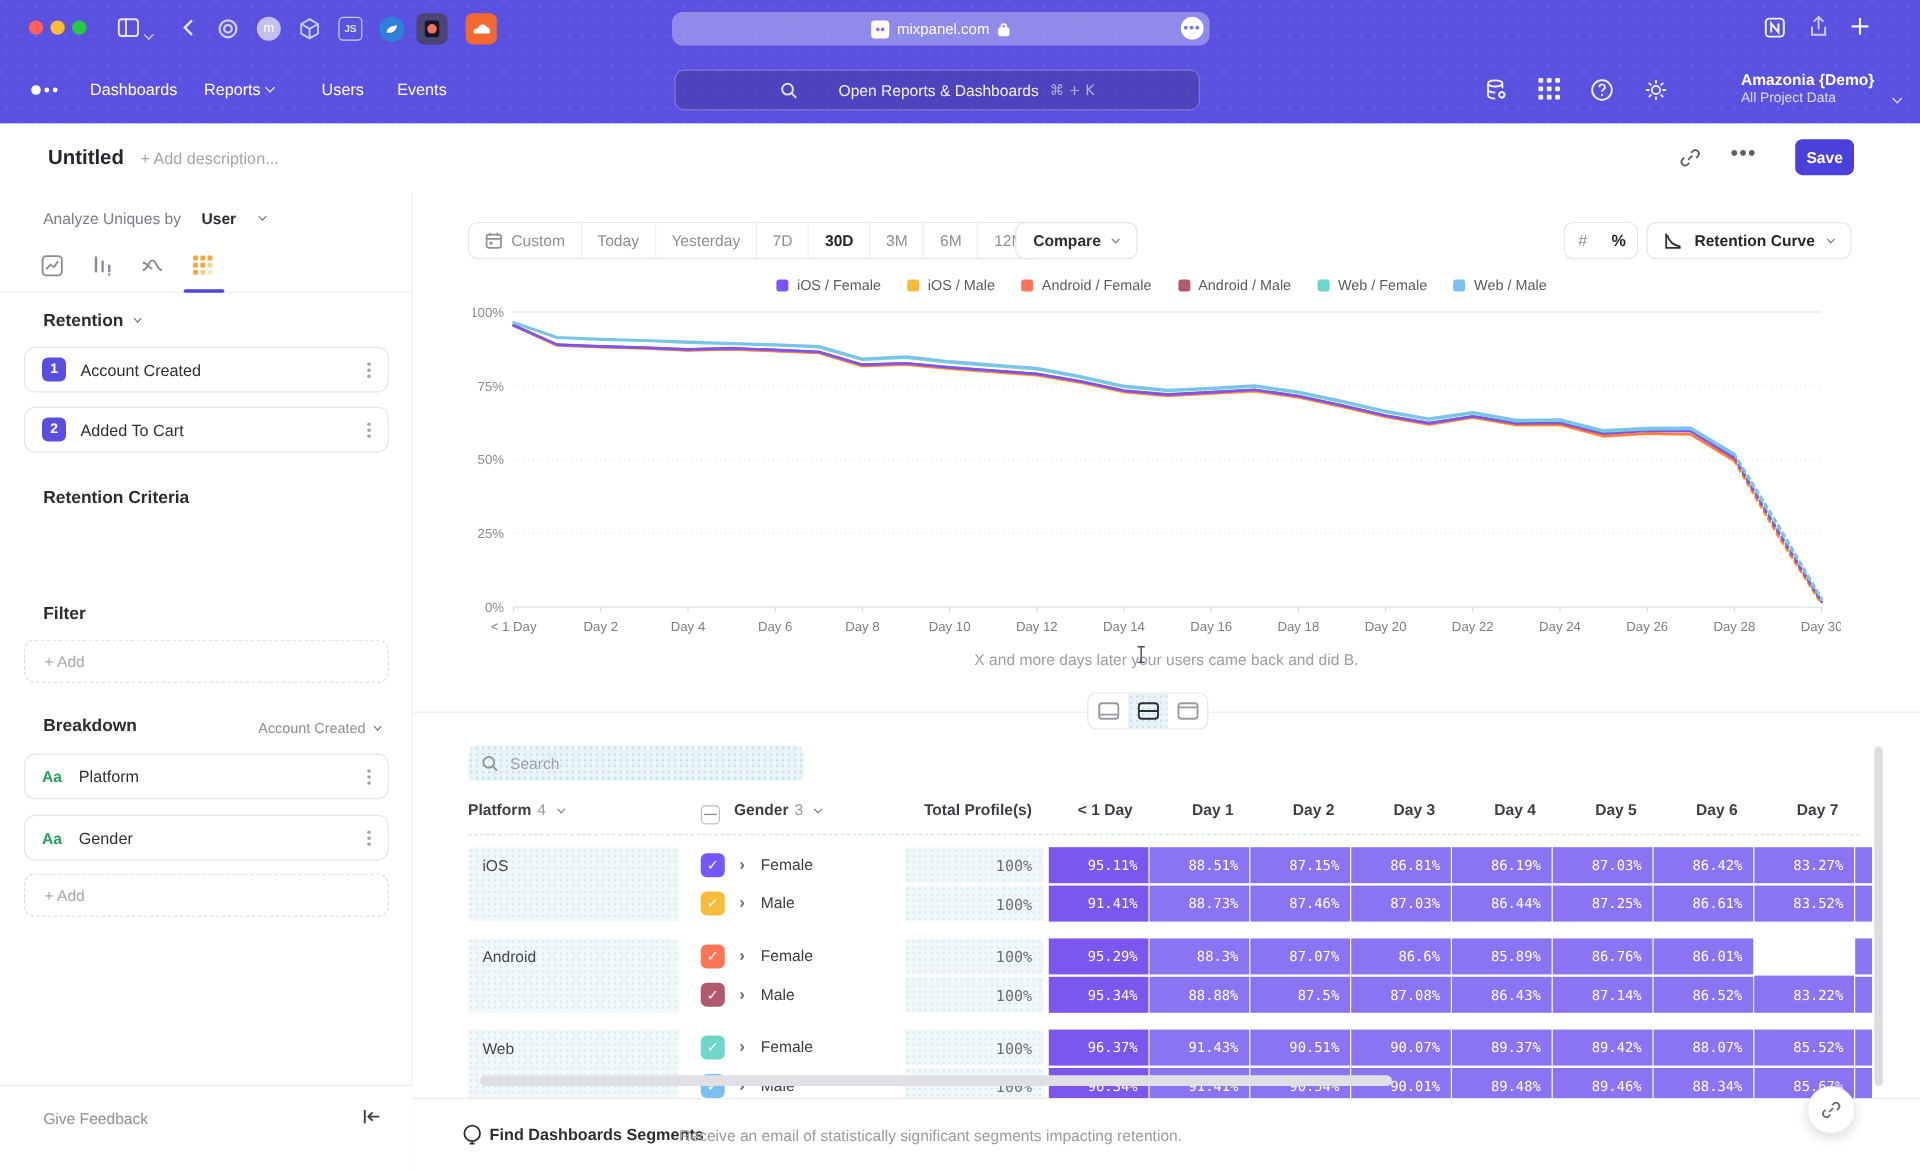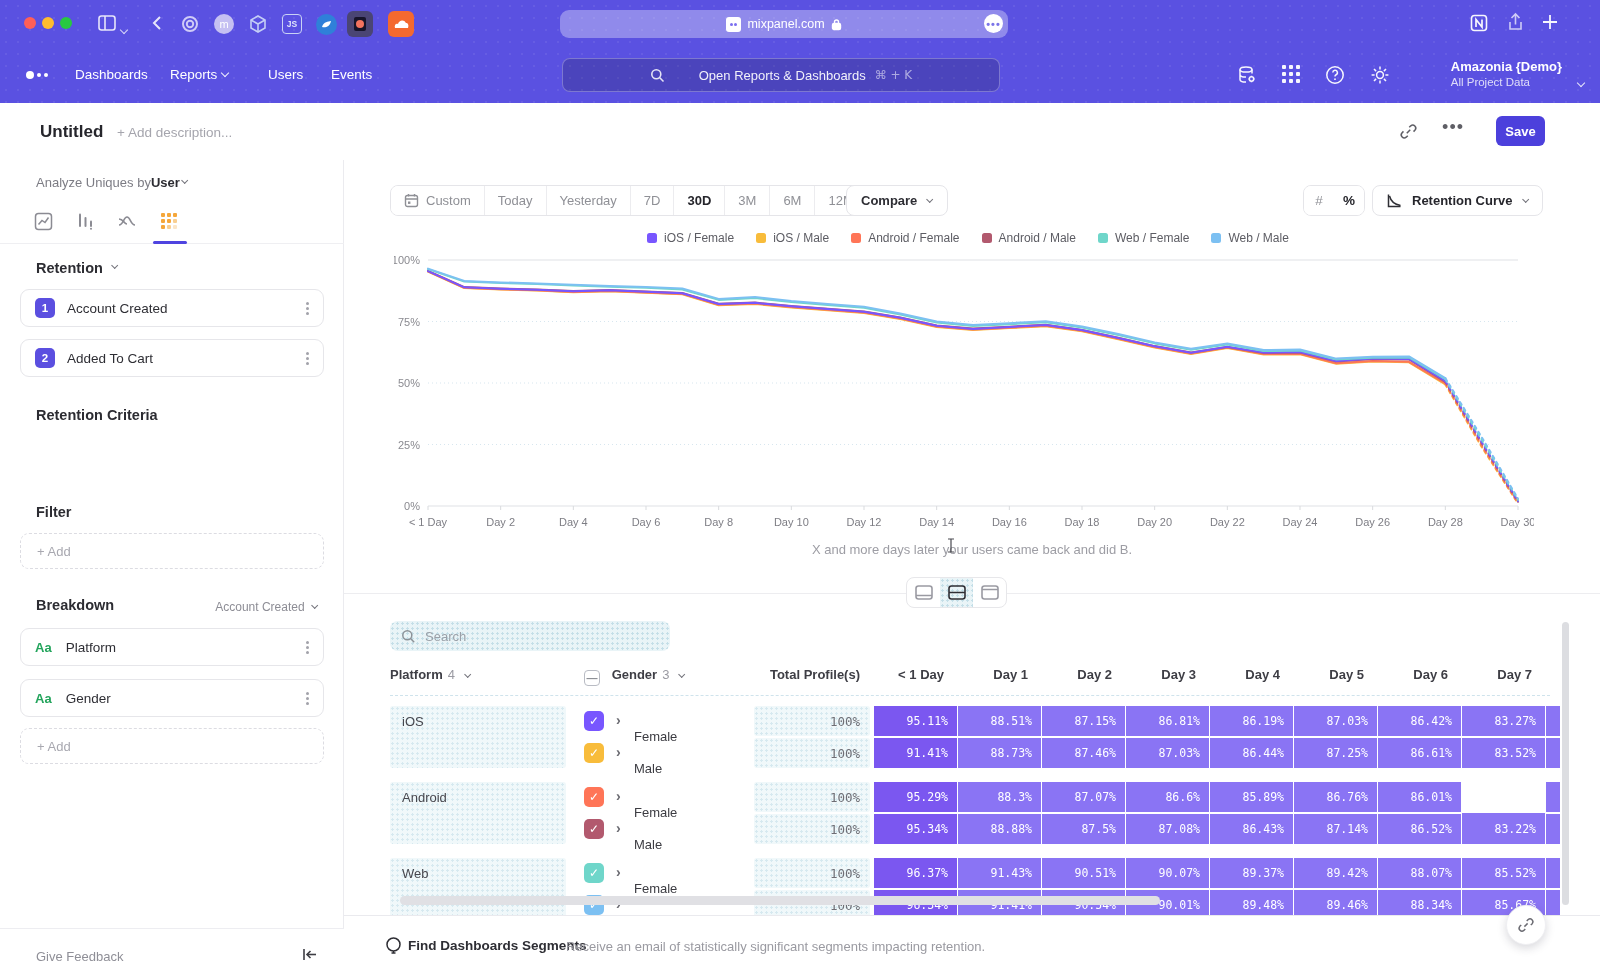--- a/index.html
+++ b/index.html
@@ -51,21 +51,21 @@
   .doc-desc { position:absolute; left:117px; top:22px; font-size:13.5px; color:#a5a5ad; }
   .tb-ico { position:absolute; top:19px; color:#5f5f66; }
   .save-btn { position:absolute; right:55px; top:13px; width:49px; height:30px; background:#4c40dc;
     color:#fff; border:none; border-radius:6px; font-size:13px; font-weight:600;
     font-family:inherit; }
 
   
   .sidebar { position:absolute; left:0; top:160px; width:344px; height:816px; background:#fff;
              border-right:1px solid #ebebef; }
   .analyze { position:absolute; left:36px; top:15px; font-size:13px; color:#7c7c84;
-             display:flex; gap:0; align-items:center; }
+             display:flex; gap:17px; align-items:center; }
   .analyze b { color:#2c2c32; font-weight:700; }
   .tabs { position:absolute; left:0; top:44px; width:344px; height:40px; border-bottom:1px solid #efeff2; }
   .tab { position:absolute; top:4px; width:26px; height:26px; display:flex; align-items:center; justify-content:center; }
   .tab-underline { position:absolute; left:153px; top:37px; width:34px; height:3px;
                    background:#4f44e0; border-radius:2px; }
   .sb-h { position:absolute; left:36px; font-size:14.5px; font-weight:700; color:#2c2c32;
           display:flex; align-items:center; gap:7px; }
   .sb-card { position:absolute; left:20px; width:304px; height:38px; border:1px solid #e6e6ea;
              border-radius:9px; display:flex; align-items:center; padding:0 14px; background:#fff; }
   .badge { width:20px; height:20px; border-radius:5px; background:#5b4fe0; color:#fff; font-size:11.5px;
@@ -73,21 +73,21 @@
   .kebab { margin-left:auto; color:#9a9aa2; font-size:13px; letter-spacing:0; line-height:4px;
            display:flex; flex-direction:column; gap:2px; align-items:center; }
   .kebab i { width:3px; height:3px; border-radius:50%; background:#a2a2aa; display:block; }
   .sb-card .lbl { font-size:13.5px; color:#2e2e34; }
   .aa { color:#23a45c; font-weight:700; font-size:13px; margin-right:14px; }
   .add-card { position:absolute; left:20px; width:304px; height:36px; border:1px dashed #dcdce2;
               border-radius:9px; display:flex; align-items:center; padding:0 16px;
               color:#a8a8b0; font-size:13px; }
   .bd-scope { position:absolute; right:26px; font-size:12px; color:#8d8d95; display:flex;
               gap:5px; align-items:center; }
-  .sb-footer { position:absolute; left:0; bottom:0; width:344px; height:48px; border-top:1px solid #ededf1;
+  .sb-footer { position:absolute; left:0; bottom:0; width:344px; height:72px; border-top:1px solid #ededf1;
                background:#fff; }
   .feedback { position:absolute; left:36px; top:20px; font-size:13px; color:#8f8f97; }
   .collapse { position:absolute; right:26px; top:18px; font-size:14px; color:#3e3e44; }
 
   
   .main { position:absolute; left:344px; top:160px; width:1256px; height:816px; background:#fff; }
   .dotted-cyan { background-color:#e9f4f7;
     background-image:radial-gradient(rgba(110,175,198,0.30) 1px, transparent 1.1px);
     background-size:5px 5px; }
   .hl { background-color:#f0f8fa;
@@ -134,21 +134,21 @@
   .th-count { color:#9a9aa2; font-weight:400; margin-left:5px; }
   .indet { display:inline-flex; width:16px; height:16px; border:1.5px solid #b9bcc4; border-radius:4px;
     align-items:center; justify-content:center; color:#8a8d94; font-size:11px; margin-right:8px;
     position:relative; top:3px; background:#fff; }
   .thead-sep { position:absolute; left:46px; top:535px; width:1160px; border-top:1px dashed #cfe3ec; }
 
   .plat-lbl { font-size:13px; color:#46464d; padding:8px 0 0 12px; }
   .cbx { position:absolute; width:20px; height:20px; border-radius:5px; color:#fff;
     display:flex; align-items:center; justify-content:center; font-size:12px; }
   .row-chev { position:absolute; color:#6b6b72; font-size:14px; font-weight:700; }
-  .gender-lbl { position:absolute; font-size:13px; color:#3c3c42;margin-top:16px; }
+  .gender-lbl { position:absolute; font-size:13px; color:#3c3c42; }
   .total-cell { position:absolute; width:116px; height:30px; font-size:12.5px; color:#6e6e75;
     display:flex; align-items:center; justify-content:flex-end; padding-right:10px;
     font-family:"DejaVu Sans Mono", monospace; }
   .val-cell { position:absolute; width:83px; height:30px; background:#8a74f4; color:#fff;
     font-family:"DejaVu Sans Mono", monospace; font-size:11.5px; display:flex; align-items:center;
     justify-content:flex-end; padding-right:9px; }
   .val-cell.first { background:#7b57f0; }
 
   .hscroll { position:absolute; left:56px; top:736px; width:760px; height:9px; background:#e0e0e4;
              border-radius:5px; z-index:4; }

